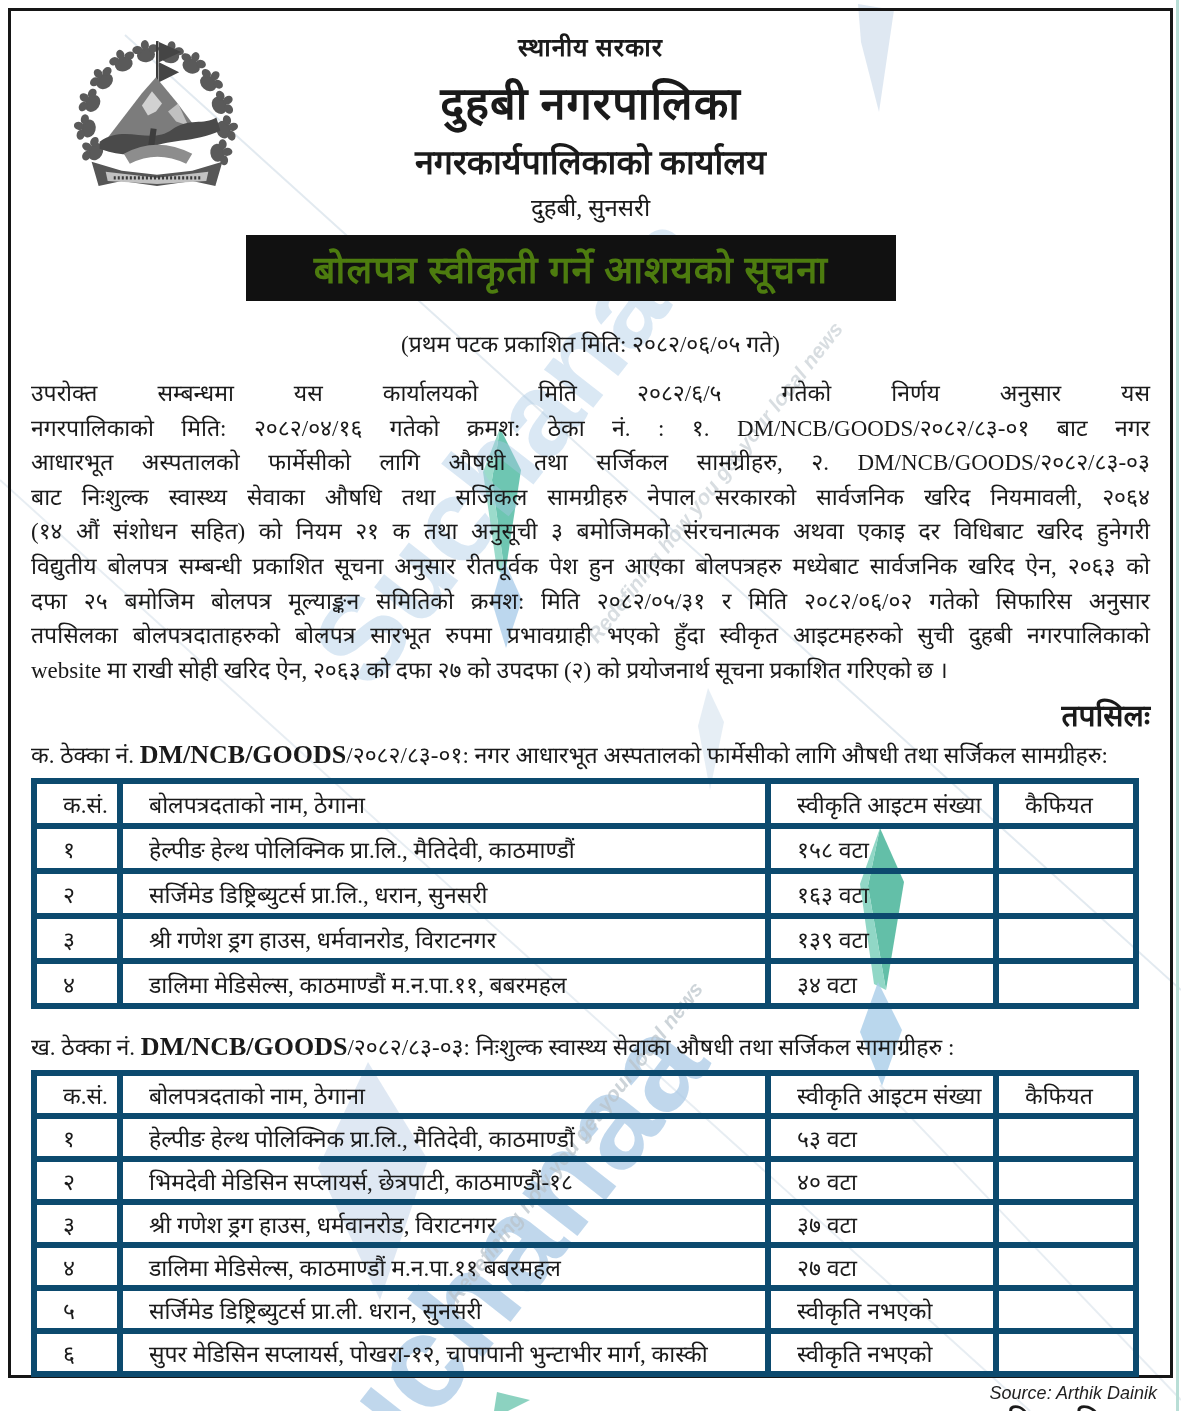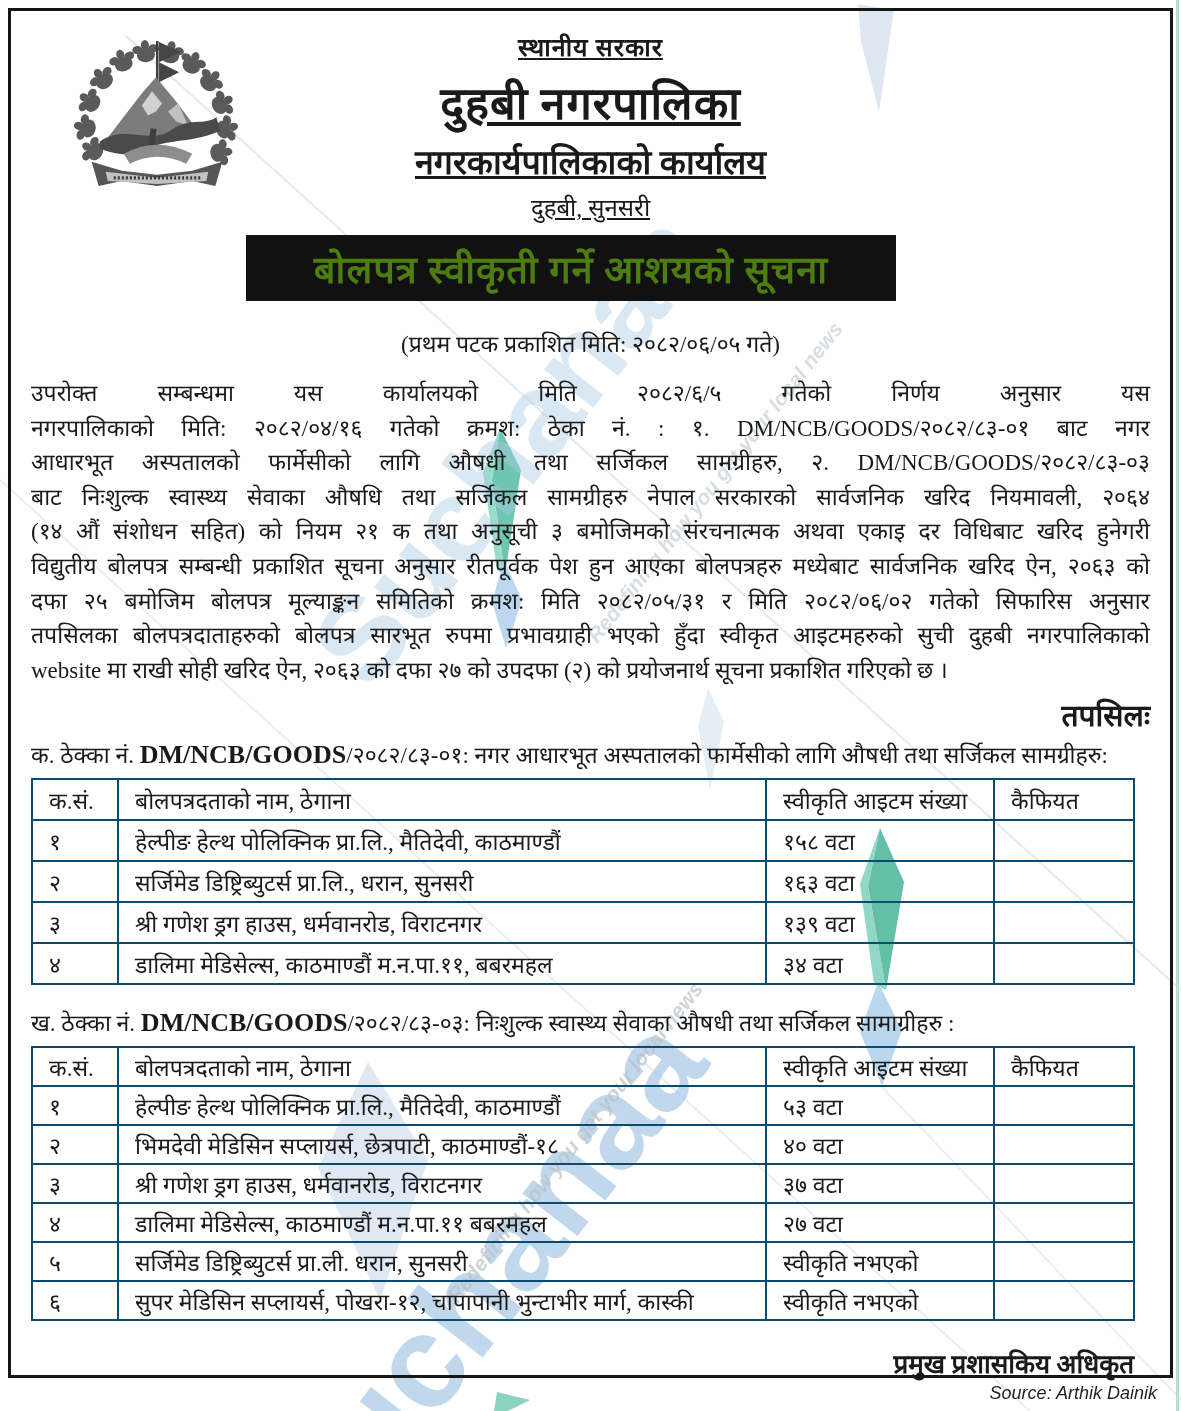--- a/index.html
+++ b/index.html
@@ -13,42 +13,42 @@
   .wm-text-2{left:292px;top:1452px;font-size:132px;transform:rotate(-52deg);opacity:.72;}
   .wm-tag{position:absolute;font-family:"Liberation Sans","DejaVu Sans",sans-serif;font-style:italic;font-weight:bold;color:#b9c3c9;transform-origin:0 50%;white-space:nowrap;font-size:21px;}
   .wm-tag-1{left:592px;top:628px;transform:rotate(-52deg);opacity:.55;}
   .wm-tag-2{left:452px;top:1288px;transform:rotate(-52deg);opacity:.7;}
 
   
   .doc-border{position:absolute;left:8px;top:8px;right:8px;bottom:33px;border:3px solid #161616;padding:16px 20px 0 20px;z-index:1;box-sizing:border-box;}
   .edge-line{position:absolute;right:2px;top:0;width:3px;height:1411px;background:#b9ded6;z-index:2;}
 
   
-  .header{position:relative;text-align:center;text-decoration:underline;}
+  .header{position:relative;text-align:center;}
   .emblem{position:absolute;left:40px;top:6px;width:172px;height:166px;}
   .gov-line{font-size:25px;font-weight:bold;letter-spacing:1px;padding-top:2px;}
   .muni-line{font-size:45px;font-weight:bold;margin-top:8px;letter-spacing:1px;}
   .office-line{font-size:34px;font-weight:bold;margin-top:6px;}
   .addr-line{font-size:24px;margin-top:6px;}
   .banner{background:#111111;color:#4d7c0f;width:650px;margin:12px 0 0 215px;height:66px;display:flex;align-items:center;justify-content:center;font-size:38px;font-weight:bold;letter-spacing:1px;}
   .date-line{text-align:center;font-size:23px;margin-top:26px;}
 
   
   .paragraph{margin-top:18px;font-size:23px;line-height:34.6px;}
   .para-line{text-align:justify;text-align-last:justify;}
   .para-line.last{text-align-last:left;}
   .details-label{font-weight:bold;font-size:30px;margin-top:6px;text-align:right;}
 
   
   .section-head{font-size:23px;line-height:24px;margin-top:8px;padding-left:40px;text-indent:-40px;text-align:justify;}
   .contract-no{font-family:"Liberation Serif","DejaVu Serif",serif;font-weight:bold;font-size:26px;}
 
   
   table.bid-table{border-collapse:collapse;table-layout:fixed;width:1102px;margin-top:10px;font-size:23px;}
-  table.bid-table td,table.bid-table th{border:2px solid #0c4a6e;padding:2px 4px 2px 16px;text-align:left;font-weight:normal;vertical-align:middle;overflow:hidden;white-space:nowrap;}
+  table.bid-table td,table.bid-table th{border:6px solid #0c4a6e;padding:2px 4px 2px 26px;text-align:left;font-weight:normal;vertical-align:middle;overflow:hidden;white-space:nowrap;}
   .t1 td,.t1 th{height:35px;}
   .t2 td,.t2 th{height:33px;}
   col.c-sn{width:86px;}
   col.c-name{width:648px;}
   col.c-items{width:228px;}
   col.c-remark{width:140px;}
 
   .section-b-wrap{margin-top:26px;}
 
   

